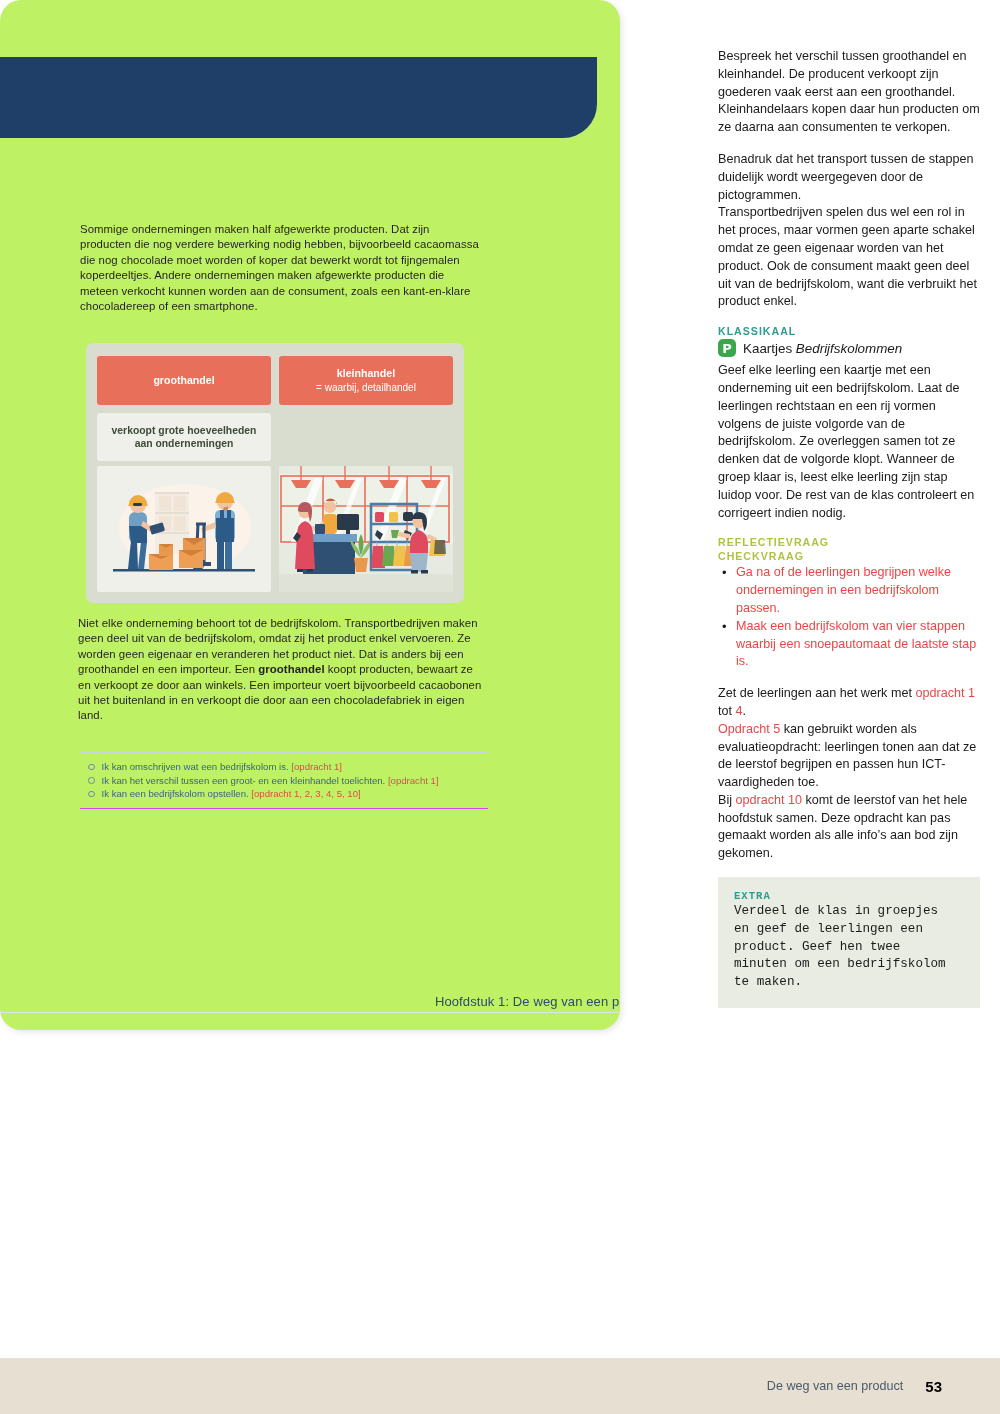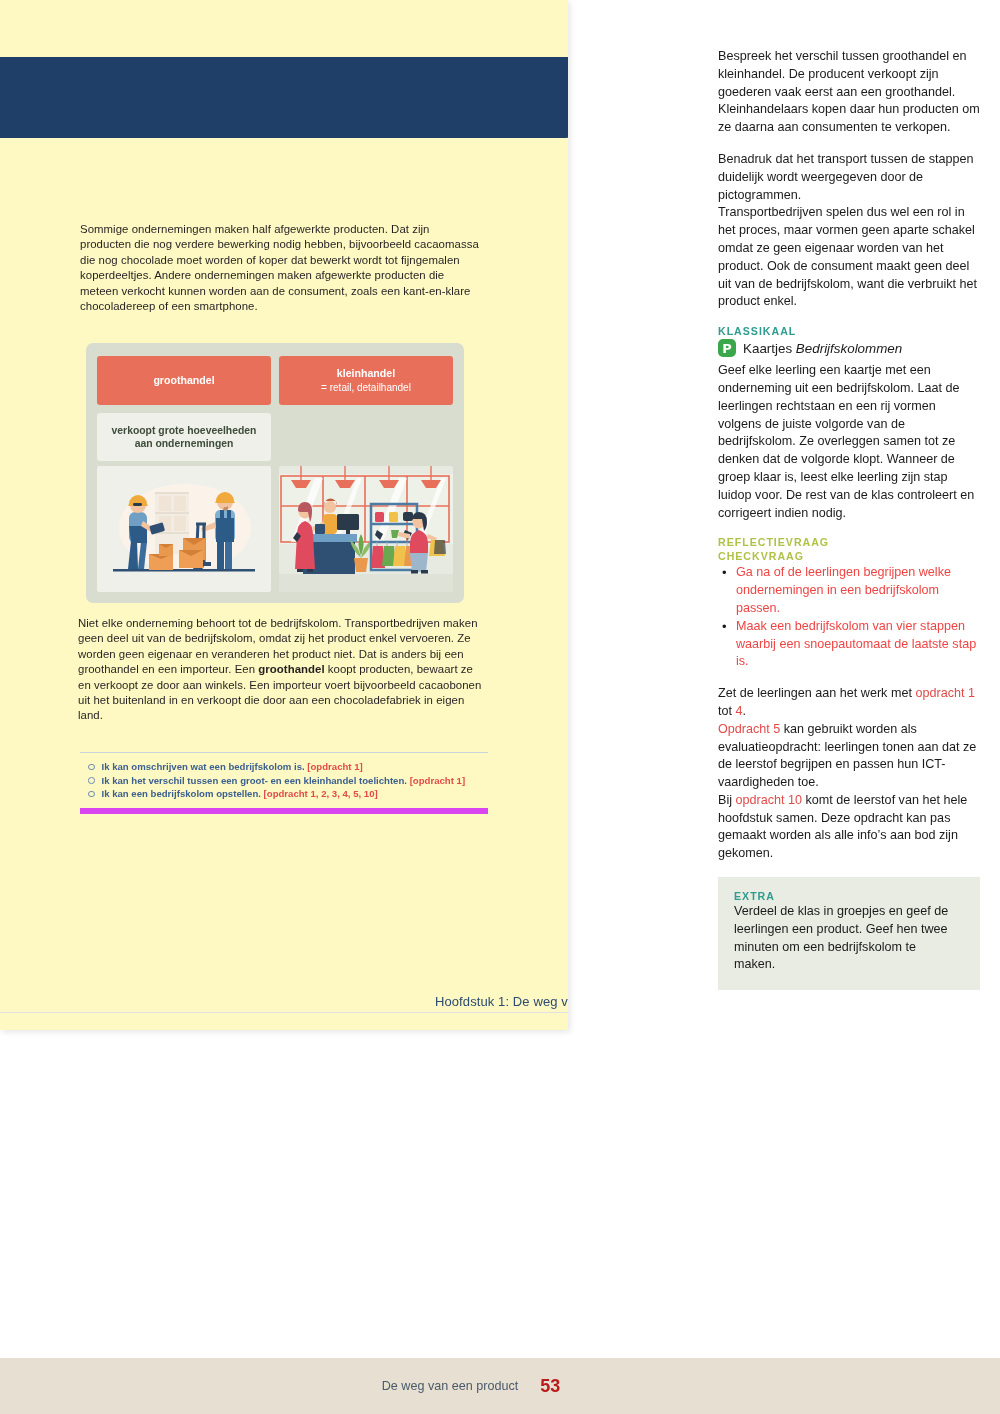--- a/index.html
+++ b/index.html
@@ -31,24 +31,25 @@
     white-space: nowrap;
     pointer-events: none;
     z-index: 0;
     user-select: none;
   }
 
   
   .sheet {
     position: absolute;
     left: 0px; top: 0px;
-    width: 568px; height: 1030px;
-    background: #fef9c3;
+    width: 620px; height: 1030px;
+    background: #bef264;
     z-index: 2;
     box-shadow: 2px 2px 6px rgba(0,0,0,0.10);
+    border-radius: 21px;
   }
   .sheet-inner { position: relative; width: 100%; height: 100%; overflow: hidden; }
 
   .header-bar {
     position: absolute;
     left: 0; top: 57px;
     width: 597px; height: 81px;
     background: #1f3f68;
     border-bottom-right-radius: 34px;
   }
@@ -122,23 +123,22 @@
     position: relative;
   }
   .art-box svg { display: block; width: 100%; height: 100%; }
 
   
   .checklist {
     position: absolute;
     left: 80px; top: 752px;
     width: 408px;
     border-top: 1px solid #c9d3dd;
-    border-bottom: 6px solid #d946ef;
+    border-bottom: 1px solid #d946ef;
     padding: 7px 0 7px 0;
-    font-weight: bold;
   }
   .cl-item {
     display: flex;
     align-items: flex-start;
     font-size: 9.6px;
     line-height: 13.5px;
     color: #3c6090;
     padding: 0 0 0 8px;
   }
   .cl-circle {
@@ -247,44 +247,45 @@
     position: absolute;
     left: 4px; top: 0;
     font-size: 13px;
     color: #1b1b1b;
   }
 
   .extra-box {
     background: #e9ece2;
     padding: 13px 23px 16px 16px;
     margin-top: 6px;
+    font-family: Liberation Mono, monospace;
   }
   .extra-box .t-kicker { margin-bottom: 1px; }
   .extra-box .t-para { margin-bottom: 0; }
 
   
   .bottom-band {
     position: absolute;
     left: 0; bottom: 0;
     width: 1000px; height: 56px;
     background: #e6dfd2;
     z-index: 4;
     display: flex;
     align-items: center;
-    justify-content: center;
+    justify-content: flex-end;
   }
   .bb-title {
     font-size: 12.6px;
     color: #4b5a6a;
     margin-right: 22px;
   }
   .bb-page {
-    font-size: 18px;
+    font-size: 15px;
     font-weight: bold;
-    color: #b91c1c;
+    color: #000000;
     margin-right: 58px;
   }
 </style>
 </head>
 <body>
 
 <div id="page">
 
   <div class="watermark">Leesexemplaar</div>
 
@@ -301,21 +302,21 @@
           <div class="ig-col">
             <div class="ig-head">
               <span>groothandel</span>
               <span class="sub"></span>
             </div>
             <div class="ig-sub">verkoopt grote hoeveelheden aan ondernemingen</div>
           </div>
           <div class="ig-col">
             <div class="ig-head">
               <span>kleinhandel</span>
-              <span class="sub">= retail, detailhandel</span>
+              <span class="sub">= waarbij, detailhandel</span>
             </div>
           </div>
         </div>
 
         <div class="ig-art">
 
           <div class="art-box">
             <svg viewBox="0 0 174 126" xmlns="http://www.w3.org/2000/svg">
               <rect width="174" height="126" fill="#eef0e9"></rect>
               <ellipse cx="88" cy="62" rx="66" ry="44" fill="#fbf3ea"></ellipse>

